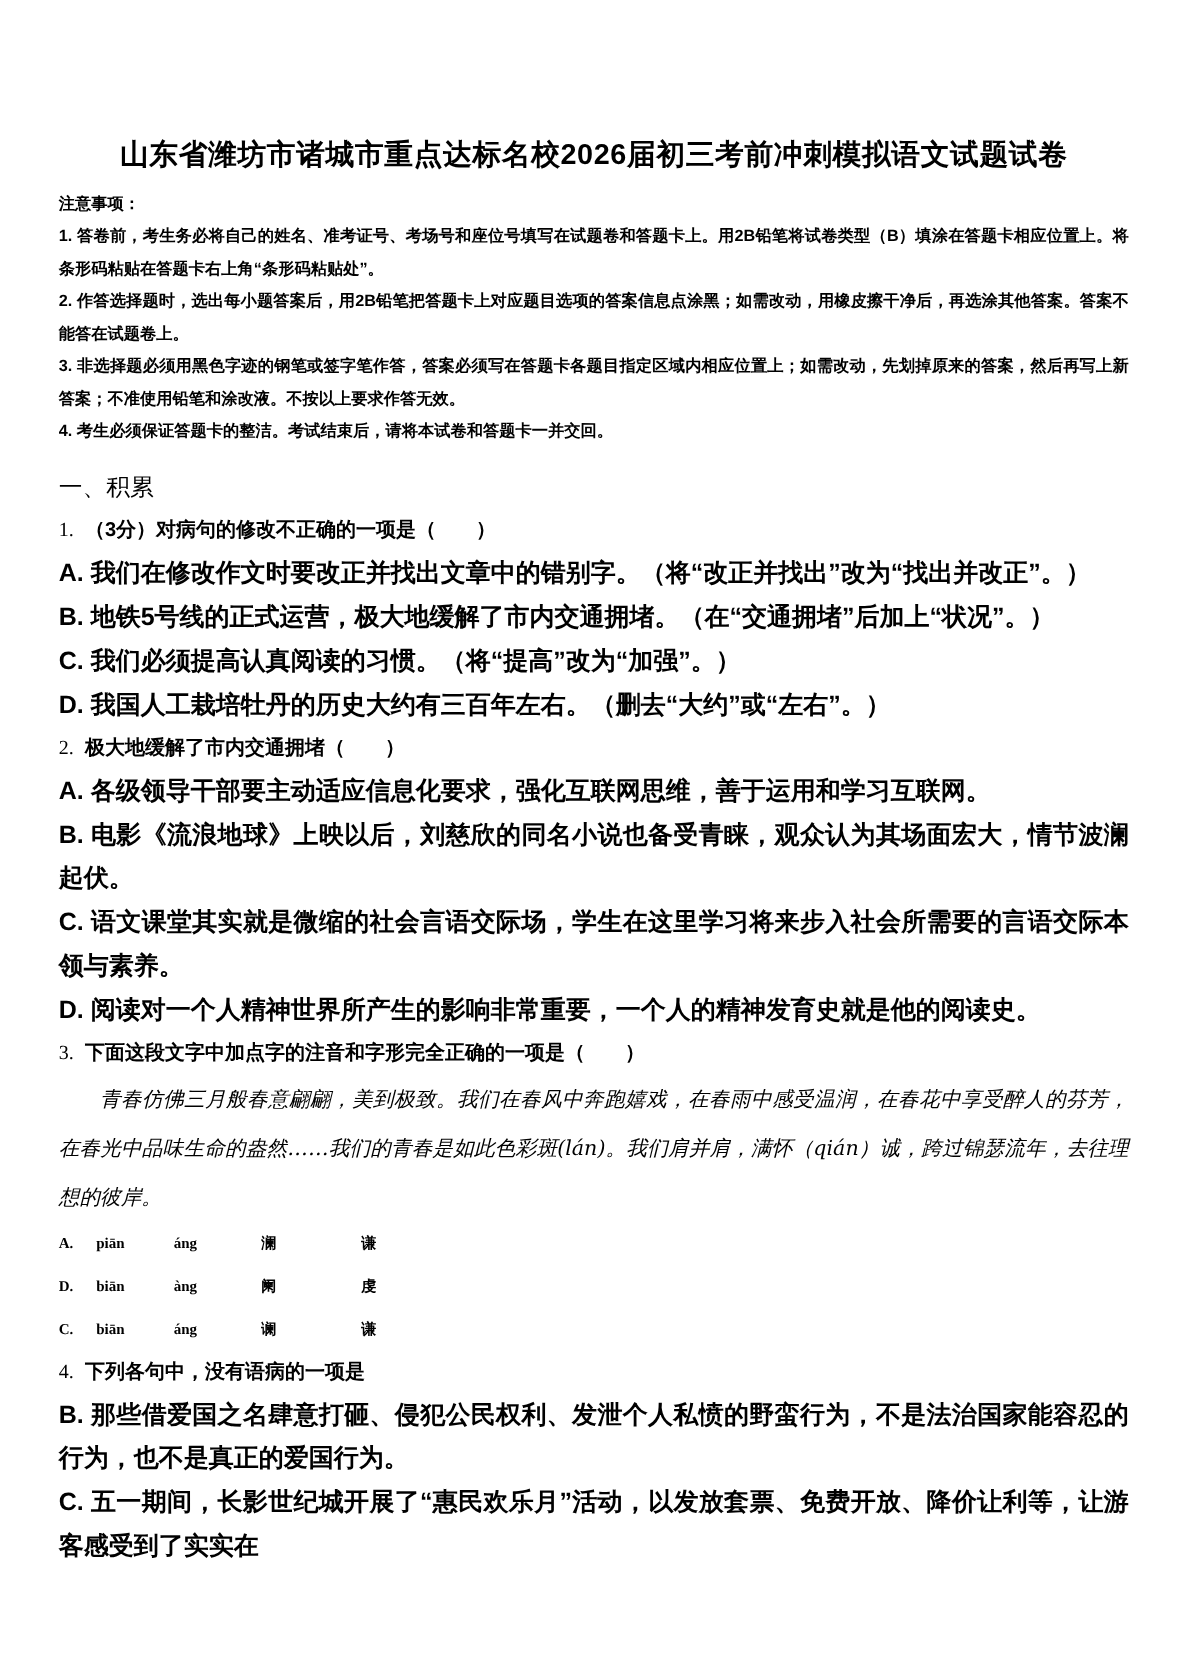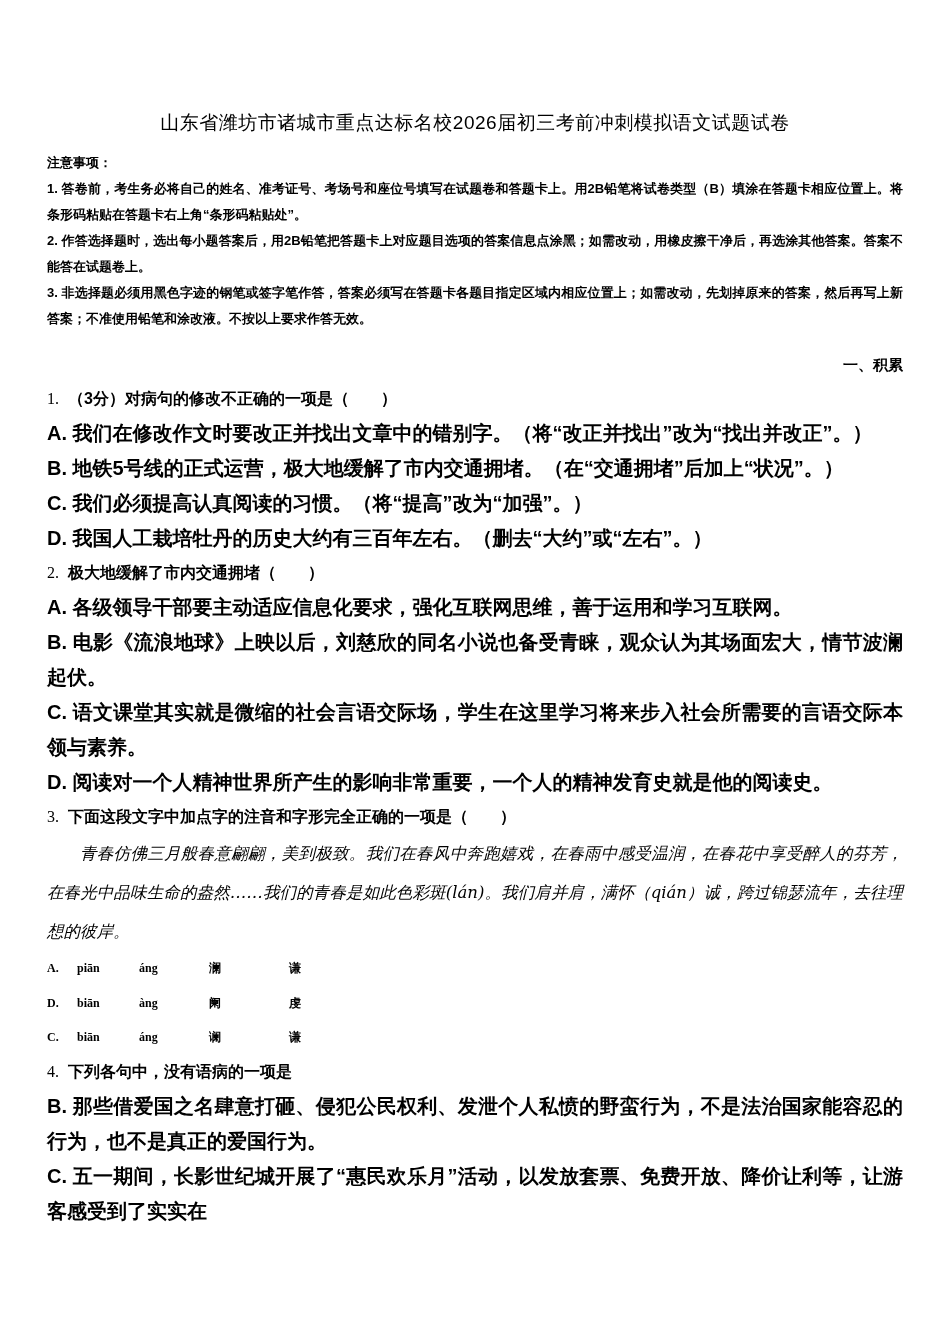--- a/index.html
+++ b/index.html
@@ -15,39 +15,38 @@
     overflow: hidden;
   }
   .page {
     box-sizing: border-box;
     width: 950px;
     height: 1344px;
     padding: 110px 47px 0 47px;
   }
   .title {
     margin: 0 0 14px 0;
-    font-size: 19px;
+    font-size: 23px;
     line-height: 26px;
-    font-weight: normal;
+    font-weight: bold;
     text-align: center;
     letter-spacing: 0.5px;
   }
   .notice p {
     margin: 0;
     font-size: 13px;
     line-height: 26px;
     font-weight: bold;
     text-align: justify;
   }
   .section-hdr {
     margin-top: 16px;
-    font-size: 15px;
-    font-weight: bold;
+    font-size: 19px;
+    font-weight: normal;
     line-height: 34px;
-    text-align: right;
   }
   .qline {
     font-size: 16px;
     line-height: 34px;
   }
   .qnum {
     font-family: "Liberation Serif", serif;
     font-weight: normal;
     margin-right: 9px;
   }
@@ -94,20 +93,21 @@
 
 <div class="page">
 
   <h1 class="title">山东省潍坊市诸城市重点达标名校2026届初三考前冲刺模拟语文试题试卷</h1>
 
   <div class="notice">
     <p>注意事项：</p>
     <p>1. 答卷前，考生务必将自己的姓名、准考证号、考场号和座位号填写在试题卷和答题卡上。用2B铅笔将试卷类型（B）填涂在答题卡相应位置上。将条形码粘贴在答题卡右上角“条形码粘贴处”。</p>
     <p>2. 作答选择题时，选出每小题答案后，用2B铅笔把答题卡上对应题目选项的答案信息点涂黑；如需改动，用橡皮擦干净后，再选涂其他答案。答案不能答在试题卷上。</p>
     <p>3. 非选择题必须用黑色字迹的钢笔或签字笔作答，答案必须写在答题卡各题目指定区域内相应位置上；如需改动，先划掉原来的答案，然后再写上新答案；不准使用铅笔和涂改液。不按以上要求作答无效。</p>
+    <p>4. 考生必须保证答题卡的整洁。考试结束后，请将本试卷和答题卡一并交回。</p>
   </div>
 
   <div class="section-hdr">一、积累</div>
 
   <div class="qblock">
     <div class="qline">
       <span class="qnum">1.</span><span class="qtext">（3分）对病句的修改不正确的一项是（　　）</span>
     </div>
     <p class="opt">A. 我们在修改作文时要改正并找出文章中的错别字。（将“改正并找出”改为“找出并改正”。）</p>
     <p class="opt">B. 地铁5号线的正式运营，极大地缓解了市内交通拥堵。（在“交通拥堵”后加上“状况”。）</p>

